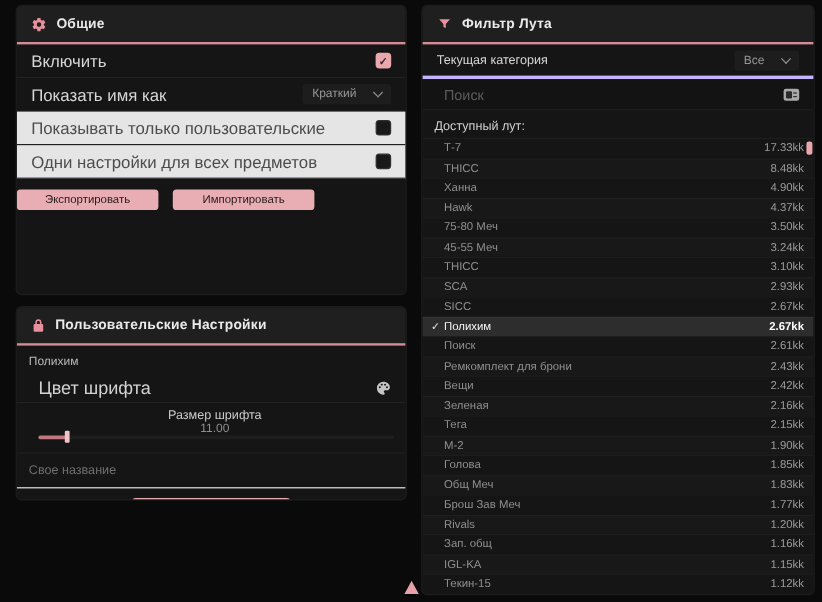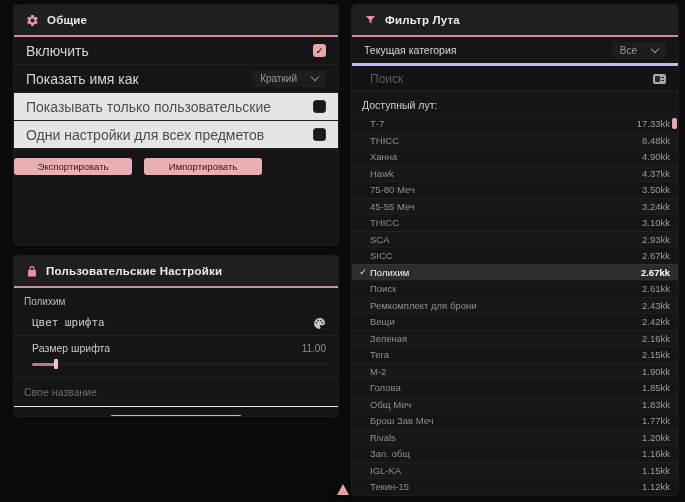--- a/index.html
+++ b/index.html
@@ -30,23 +30,23 @@
   .chev{width:5px;height:5px;border-right:1.5px solid #8f8f8f;border-bottom:1.5px solid #8f8f8f;
     transform:rotate(45deg);margin-top:-3px;}
   .btn-row{display:flex;justify-content:flex-start;gap:12px;padding:9px 0;}
   .pink-btn{background:#e9aeb4;color:#271a1c;border:none;border-radius:3px;
     font-family:inherit;font-size:9.5px;padding:3px 0;width:118px;cursor:pointer;}
 
   
   .item-label{padding:8px 0 4px 10px;color:#b9b9b9;font-size:10px;}
   .c-row{display:flex;align-items:center;justify-content:space-between;
     padding:0 12px 0 18px;height:24px;border-bottom:1px solid #212121;}
-  .c-row .lbl{color:#d2d2d2;font-size:11px;font-family:Liberation Mono, monospace;}
+  .c-row .lbl{color:#d2d2d2;font-size:15px;}
   .size-block{border-bottom:1px solid #212121;padding:4px 12px 8px 18px;}
-  .size-top{display:flex;justify-content:space-between;align-items:center;height:16px;}
+  .size-top{display:flex;justify-content:space-between;align-items:center;height:16px;flex-direction:column;}
   .size-top .lbl{color:#c9c9c9;font-size:10.5px;}
   .size-top .val{color:#8e8e8e;font-size:10px;}
   .slider{position:relative;height:10px;margin-top:3px;}
   .slider .track{position:absolute;left:0;top:4px;width:296px;height:3px;background:#1e1e1e;border-radius:2px;}
   .slider .fill{position:absolute;left:0;top:4px;width:24px;height:3px;background:#c47681;border-radius:2px;}
   .slider .handle{position:absolute;left:22px;top:0;width:4px;height:10px;background:#f0c4c9;border-radius:1px;}
   .name-input{display:block;width:100%;box-sizing:border-box;background:transparent;border:none;outline:none;
     color:#8a8a8a;font-family:Liberation Sans, sans-serif;font-size:10.5px;padding:8px 12px 8px 10px;border-bottom:1px solid #e5e5e5;}
   .name-input::placeholder{color:#6f6f6f;}
   .del-row{display:flex;justify-content:center;padding:8px 0;}

